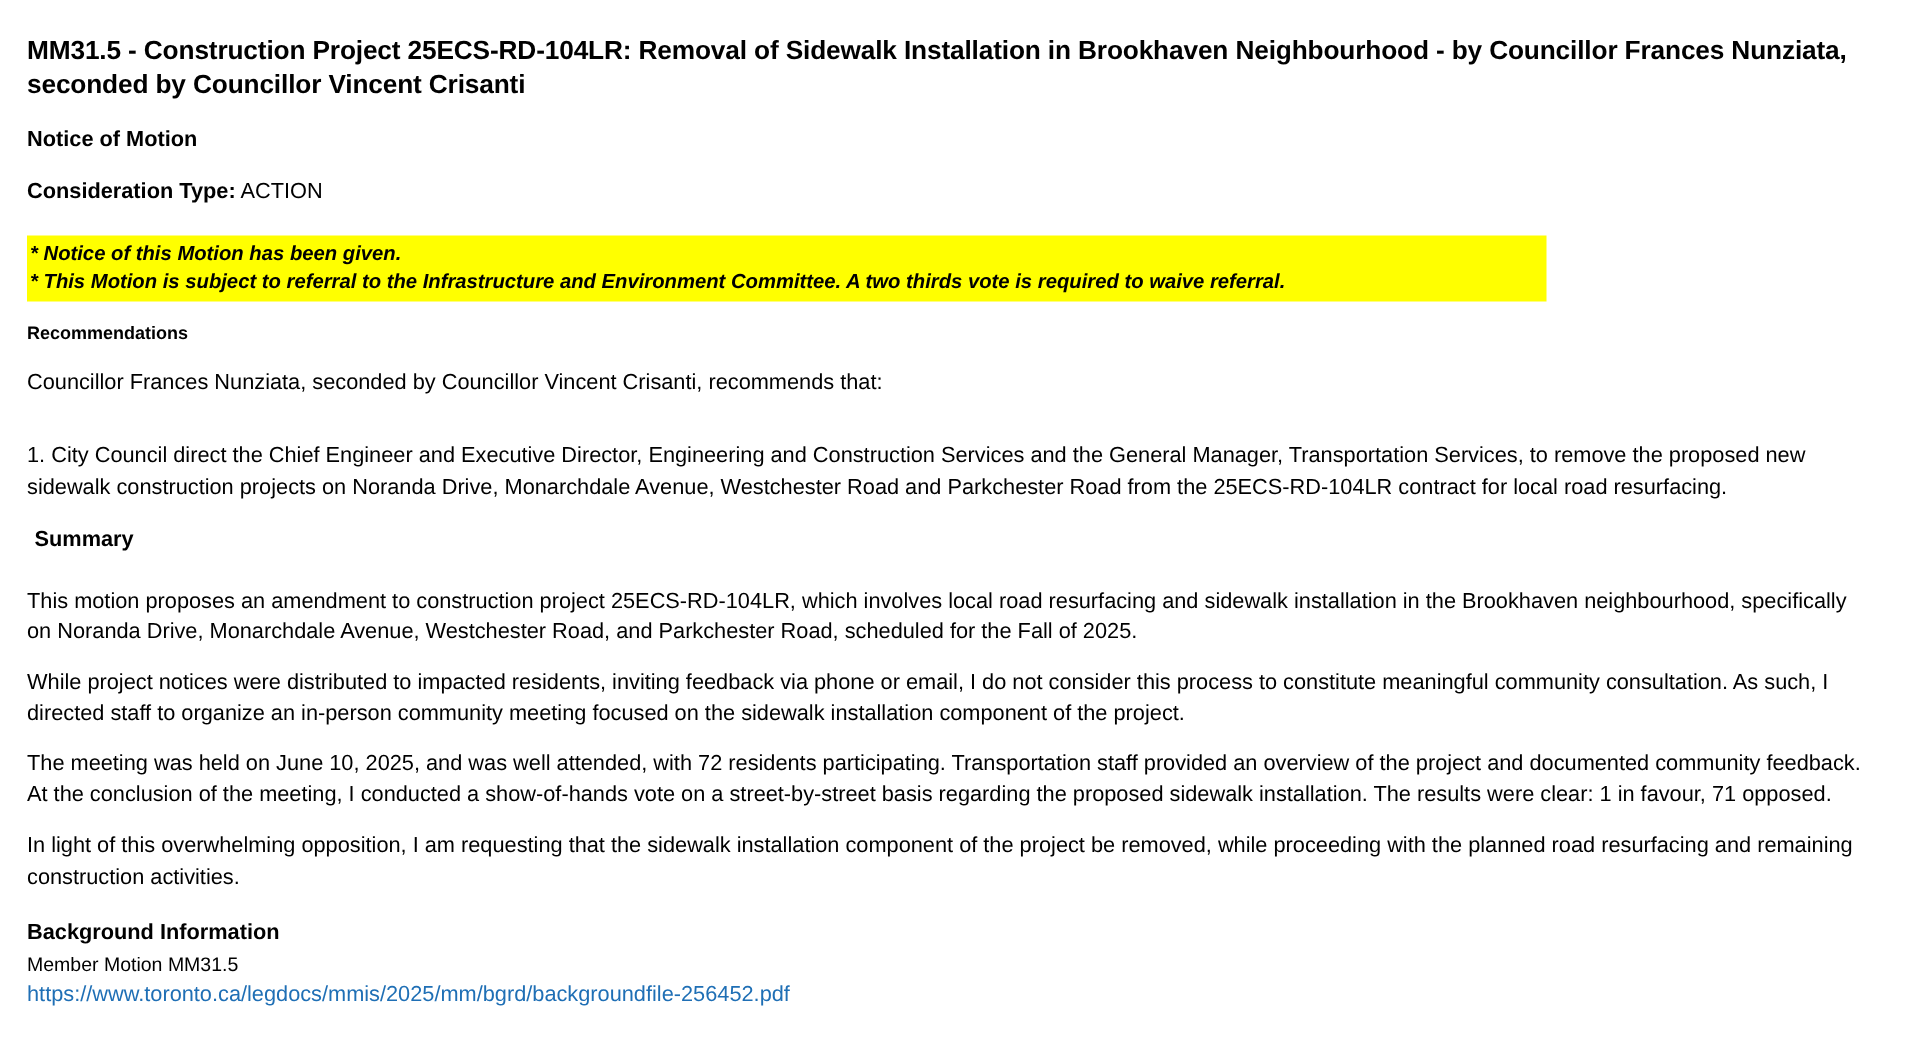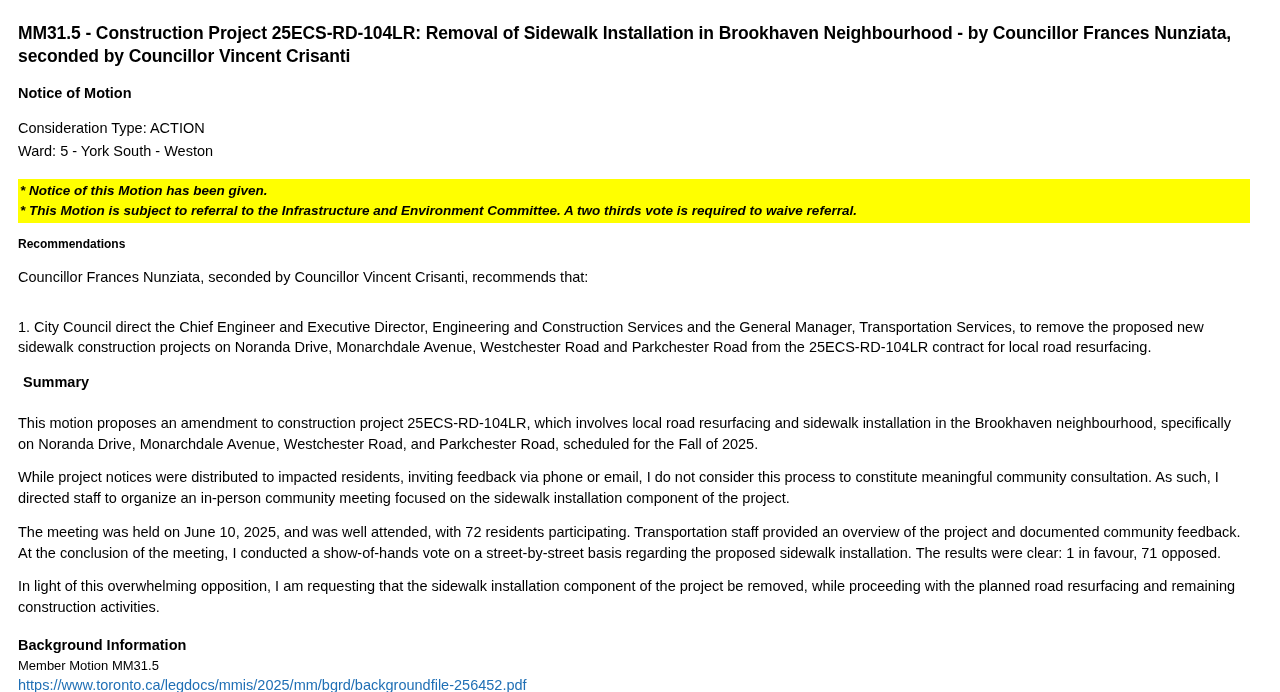--- a/index.html
+++ b/index.html
@@ -33,31 +33,31 @@
   }
   .meta-block {
     margin-top: 16px;
     font-size: 14.5px;
     line-height: 1.55;
   }
   .meta-row {
     white-space: nowrap;
   }
   .meta-label {
-    font-weight: normal;
+    font-weight: bold;
   }
   .meta-value {
     font-weight: normal;
     margin-top: 25px;
   }
   .highlight-box {
     background: #ffff00;
     margin-top: 17px;
     padding: 2px 2px 3px 2px;
-    width: 1232px;
+    width: 1013px;
     box-sizing: border-box;
   }
   .highlight-line {
     font-size: 13.5px;
     font-weight: bold;
     font-style: italic;
     line-height: 1.45;
     color: #000;
   }
   .heading-rec {
@@ -117,24 +117,20 @@
 
   <h1 class="doc-title">MM31.5 - Construction Project 25ECS-RD-104LR: Removal of Sidewalk Installation in Brookhaven Neighbourhood - by Councillor Frances Nunziata, seconded by Councillor Vincent Crisanti</h1>
 
   <div class="section-heading">Notice of Motion</div>
 
   <div class="meta-block">
     <div class="meta-row">
       <span class="meta-label">Consideration Type:</span>
       <span class="meta-value">ACTION</span>
     </div>
-    <div class="meta-row">
-      <span class="meta-label">Ward:</span>
-      <span class="meta-value">5 - York South - Weston</span>
-    </div>
   </div>
 
   <div class="highlight-box">
     <div class="highlight-line">* Notice of this Motion has been given.</div>
     <div class="highlight-line">* This Motion is subject to referral to the Infrastructure and Environment Committee. A two thirds vote is required to waive referral.</div>
   </div>
 
   <div class="heading-rec">Recommendations</div>
   <div class="body-text tight">Councillor Frances Nunziata, seconded by Councillor Vincent Crisanti, recommends that:</div>
   <div class="body-text rec-item">1. City Council direct the Chief Engineer and Executive Director, Engineering and Construction Services and the General Manager, Transportation Services, to remove the proposed new sidewalk construction projects on Noranda Drive, Monarchdale Avenue, Westchester Road and Parkchester Road from the 25ECS-RD-104LR contract for local road resurfacing.</div>

